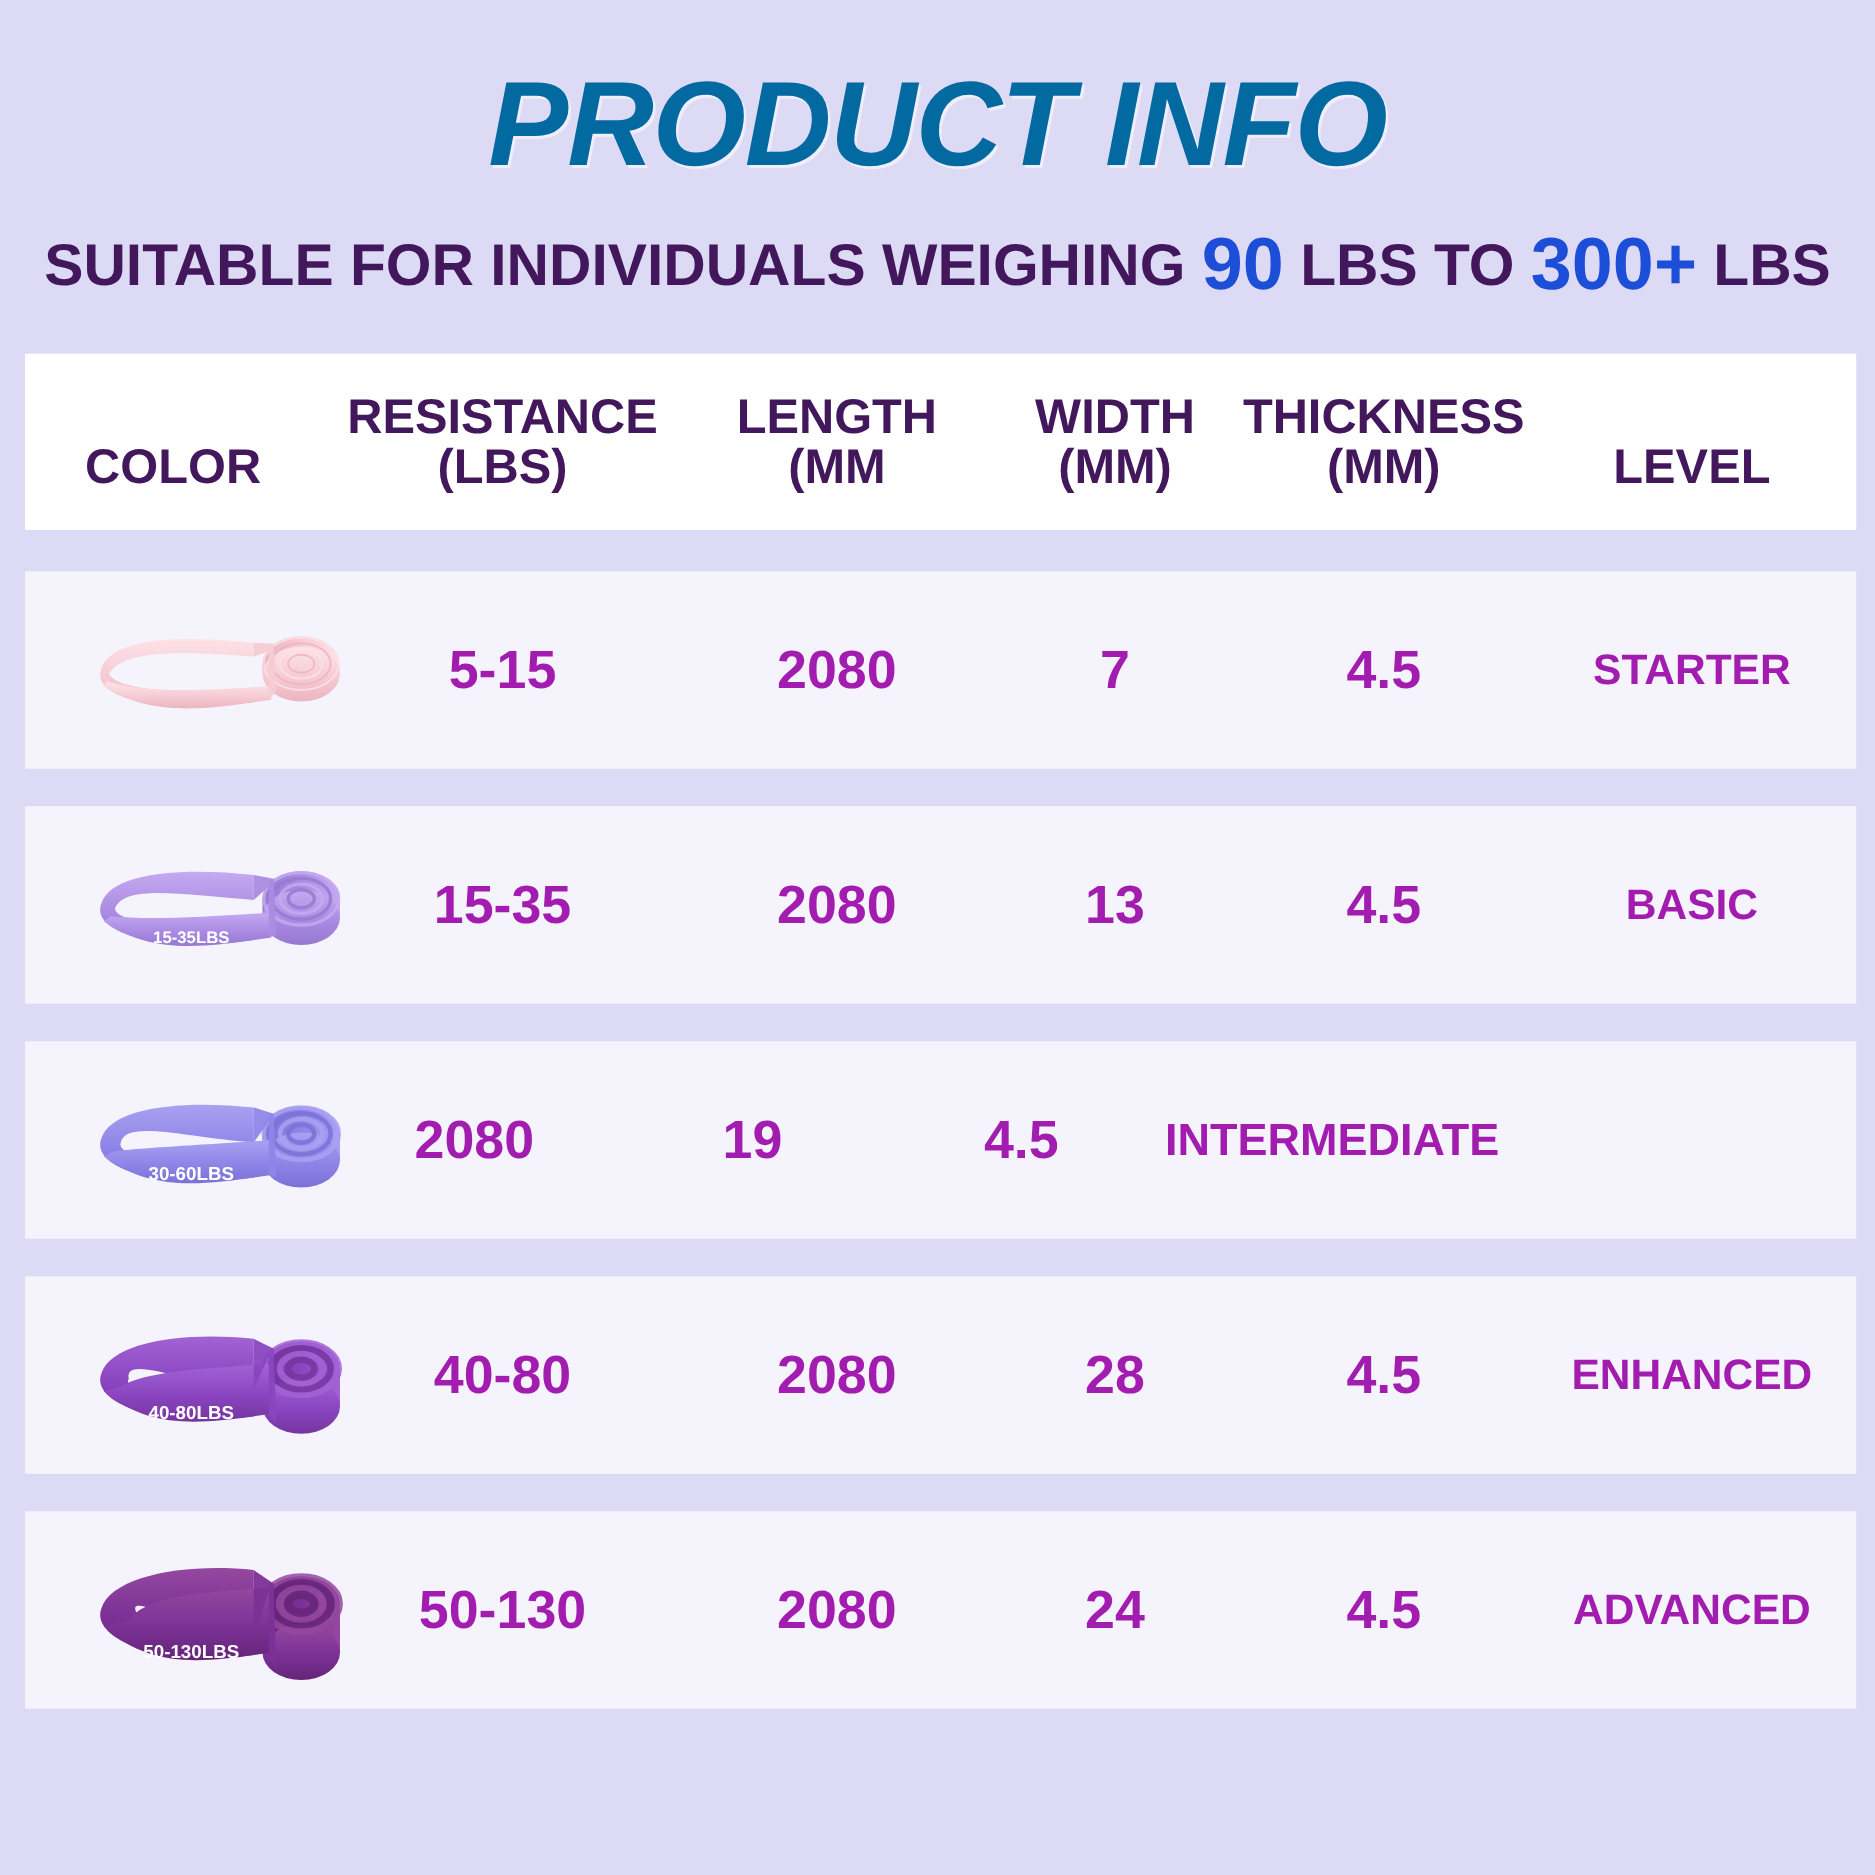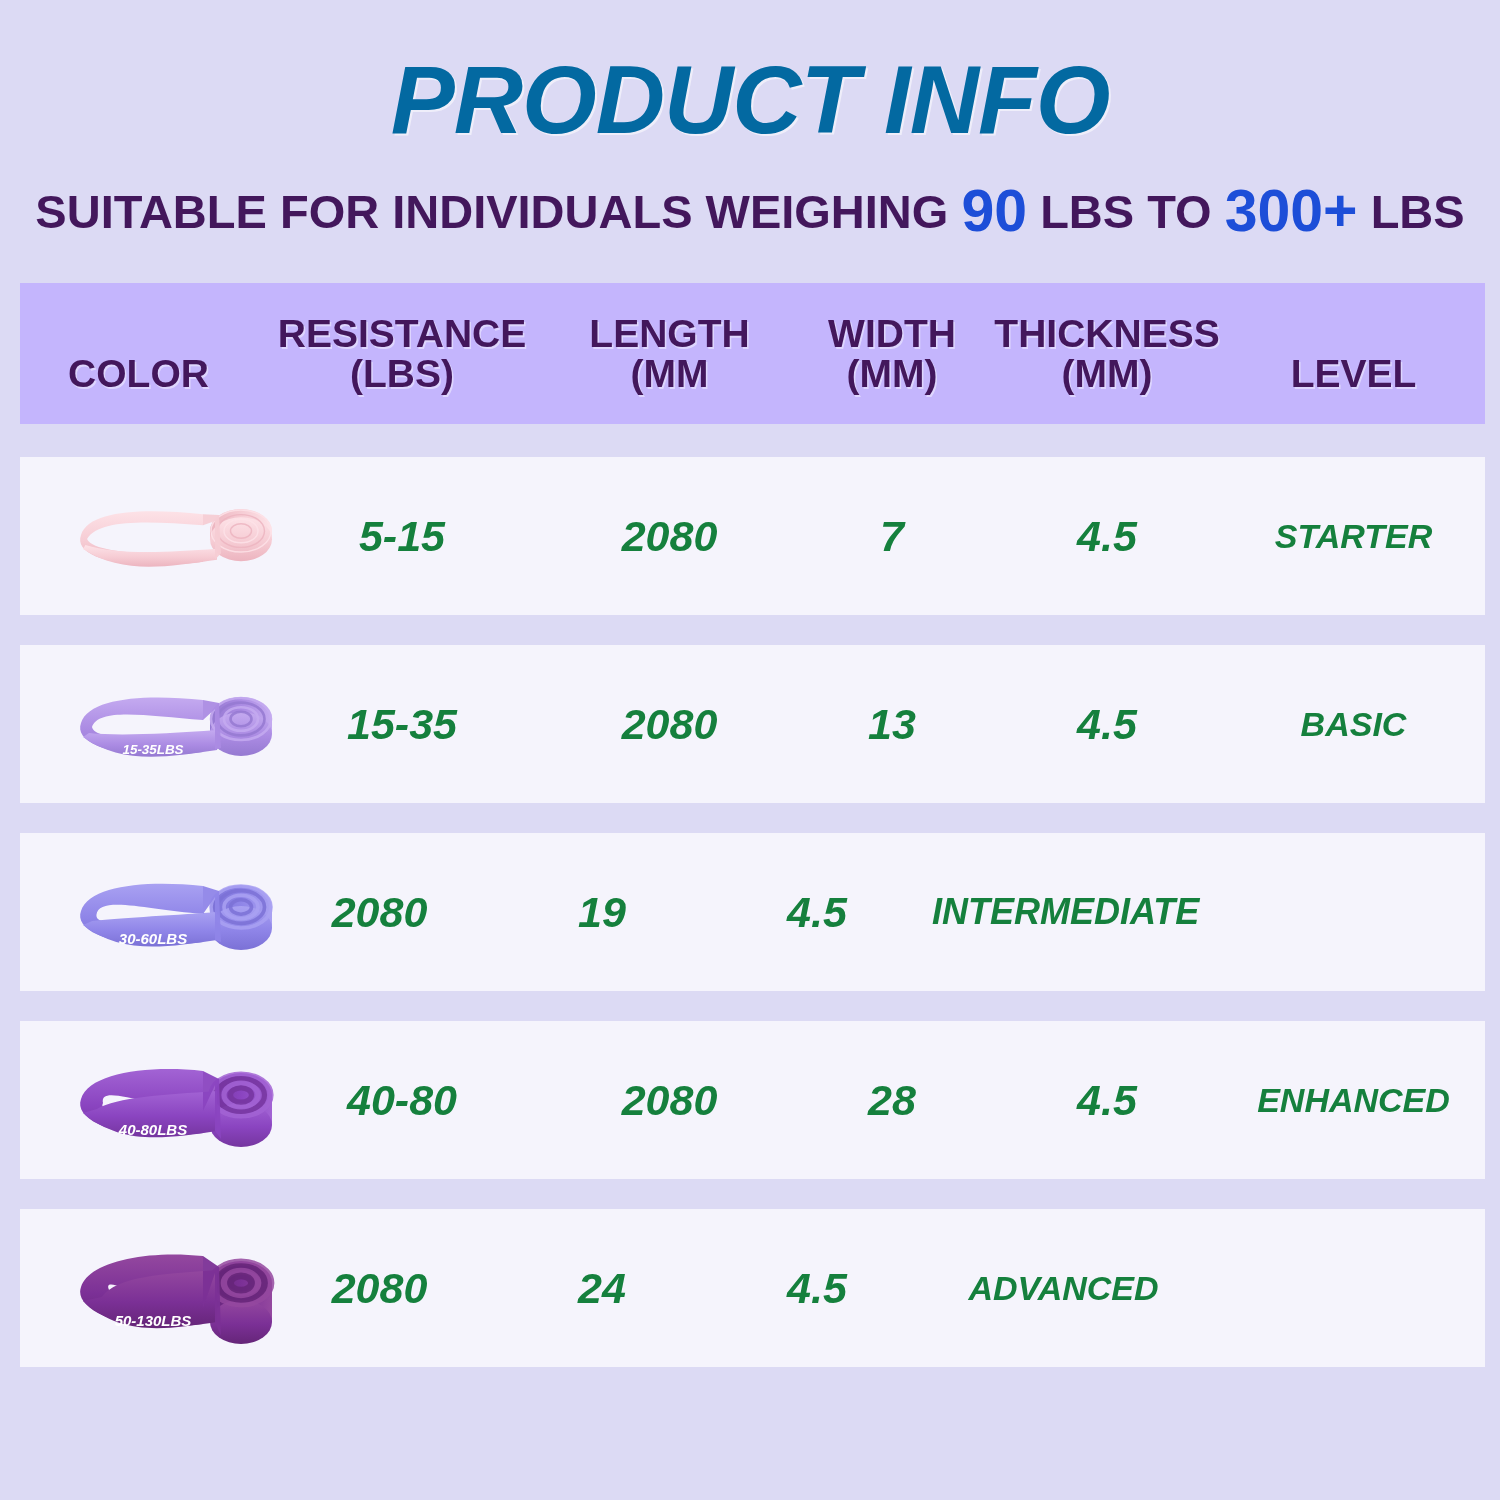--- a/index.html
+++ b/index.html
@@ -55,21 +55,21 @@
 
   
   .table {
     position: absolute;
     top: 283px;
     left: 20px;
     width: 1465px;
   }
   .thead {
     display: flex;
-    background: #c4b5fd;
+    background: #ffffff;
     height: 141px;
     align-items: flex-end;
     box-sizing: border-box;
     padding-bottom: 30px;
   }
   .th {
     text-align: center;
     color: #43175c;
     font-weight: 700;
     font-size: 39px;
@@ -83,25 +83,24 @@
     display: flex;
     align-items: center;
     background: #f5f4fc;
     height: 158px;
     margin-bottom: 30px;
   }
   .row:last-child { margin-bottom: 0; }
 
   .cell {
     text-align: center;
-    color: #15803d;
+    color: #a21caf;
     font-weight: 700;
     font-size: 43px;
     line-height: 1;
-    font-style: italic;
   }
   .cell.level { font-size: 34px; }
   .cell.level.small { font-size: 36px; }
 
   
   .c-color     { width: 237px; }
   .c-resist    { width: 290px; }
   .c-length    { width: 245px; }
   .c-width     { width: 200px; }
   .c-thick     { width: 230px; }
@@ -398,20 +397,21 @@
              L 164 47
              C 110 51, 64 53, 48.8 74
              Z" fill="url(#g4)"></path>
 
     <path d="M 150 33 L 166 44 L 168 113 L 162 99 L 162 47 L 162 91.2 L 162 50 L 150 85 Z" fill="#7b3096" opacity="0.95"></path>
 
     <text class="band-label" x="100" y="103" font-family="Liberation Sans, sans-serif" font-size="15" font-weight="700" text-anchor="middle">50-130LBS</text>
   </svg>
             </div>
      </div>
+     <div class="cell c-resist">50-130</div>
      <div class="cell c-length">2080</div>
      <div class="cell c-width">24</div>
      <div class="cell c-thick">4.5</div>
      <div class="cell c-level level">ADVANCED</div>
         </div>
       </div>
 
   </div>
 </div>
 

